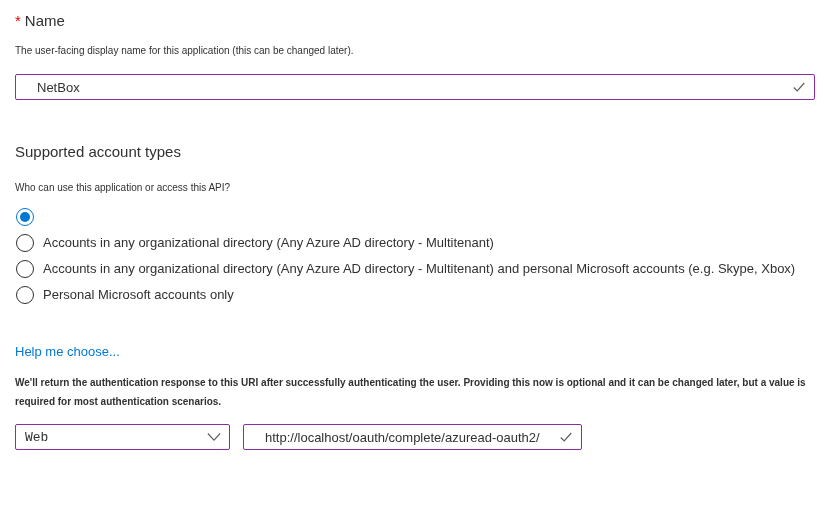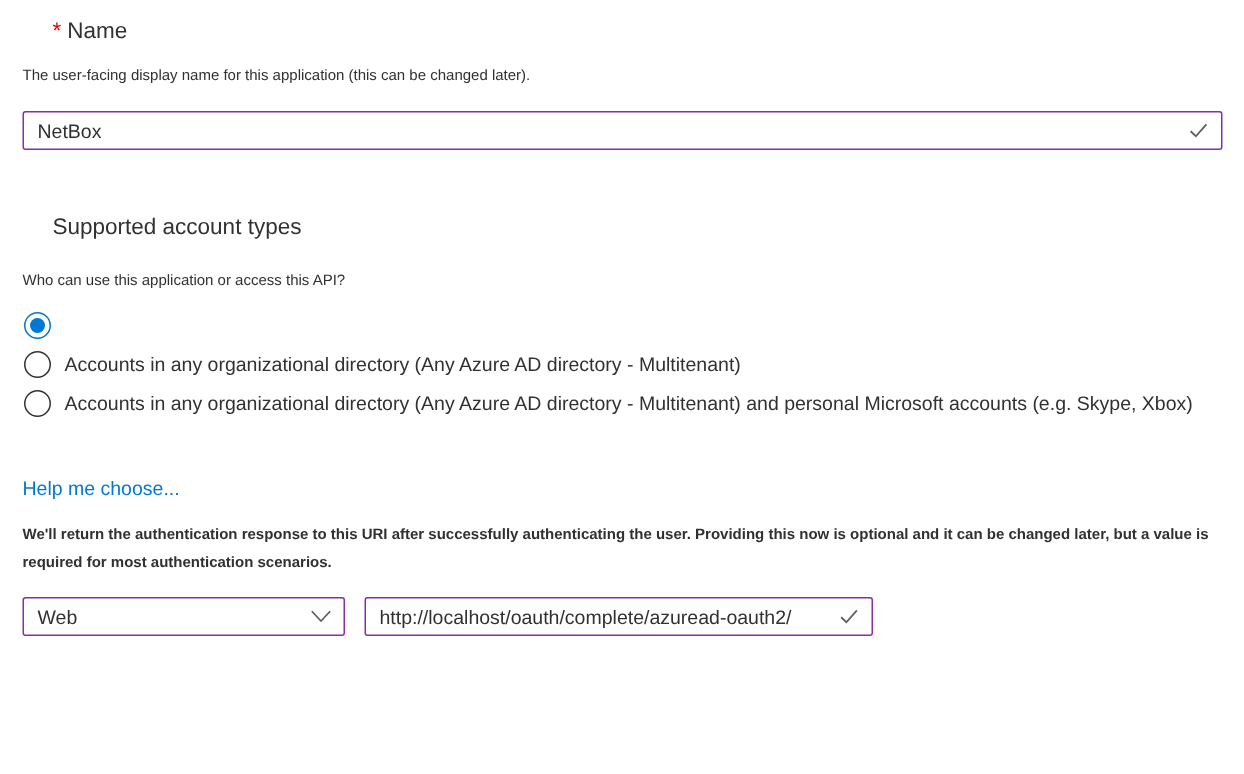--- a/index.html
+++ b/index.html
@@ -11,21 +11,20 @@
     padding: 10px 14px 0 15px;
     overflow: hidden;
   }
   .container { width: 800px; }
 
   .section-title {
     font-size: 15px;
     font-weight: 400;
     line-height: 21px;
     color: #323130;
-    margin-left: 20px;
   }
   .required-marker { color: #e20000; margin-right: 4px; }
 
   .field-desc {
     font-size: 10px;
     line-height: 18px;
     color: #323130;
   }
   .desc-name { margin-top: 11px; }
 
@@ -33,21 +32,21 @@
     position: relative;
     margin-top: 14px;
     width: 800px;
     height: 26px;
   }
   .text-input {
     width: 100%;
     height: 26px;
     border: 1px solid #8a2da5;
     border-radius: 2px;
-    padding: 0 30px 0 9px;
+    padding: 0 30px 0 21px;
     font-family: "Liberation Sans", "DejaVu Sans", sans-serif;
     font-size: 13px;
     color: #323130;
     outline: none;
     background: #fff;
   }
   .input-check {
     position: absolute;
     right: 9px;
     top: 6px;
@@ -120,20 +119,21 @@
     height: 26px;
     border: 1px solid #8a2da5;
     border-radius: 2px;
     background: #fff;
     font-size: 13px;
     color: #323130;
     padding: 0 28px 0 9px;
     display: flex;
     align-items: center;
     cursor: pointer;
+    font-family: Liberation Mono, monospace;
   }
   .select-chevron {
     position: absolute;
     right: 9px;
     top: 8px;
     width: 14px;
     height: 10px;
   }
   .uri-input-wrap {
     position: relative;
@@ -168,20 +168,24 @@
     <div class="radio-row selected">
       <span class="radio-circle"></span>
     </div>
     <div class="radio-row">
       <span class="radio-circle"></span>
       <span class="radio-label">Accounts in any organizational directory (Any Azure AD directory - Multitenant)</span>
     </div>
     <div class="radio-row">
       <span class="radio-circle"></span>
       <span class="radio-label">Accounts in any organizational directory (Any Azure AD directory - Multitenant) and personal Microsoft accounts (e.g. Skype, Xbox)</span>
+    </div>
+    <div class="radio-row">
+      <span class="radio-circle"></span>
+      <span class="radio-label">Personal Microsoft accounts only</span>
     </div>
   </div>
 
   <a class="help-link">Help me choose...</a>
 
   
   <div class="field-desc desc-redirect">We'll return the authentication response to this URI after successfully authenticating the user. Providing this now is optional and it can be changed later, but a value is required for most authentication scenarios.</div>
 
   <div class="uri-row">
     <div class="select-wrap">

